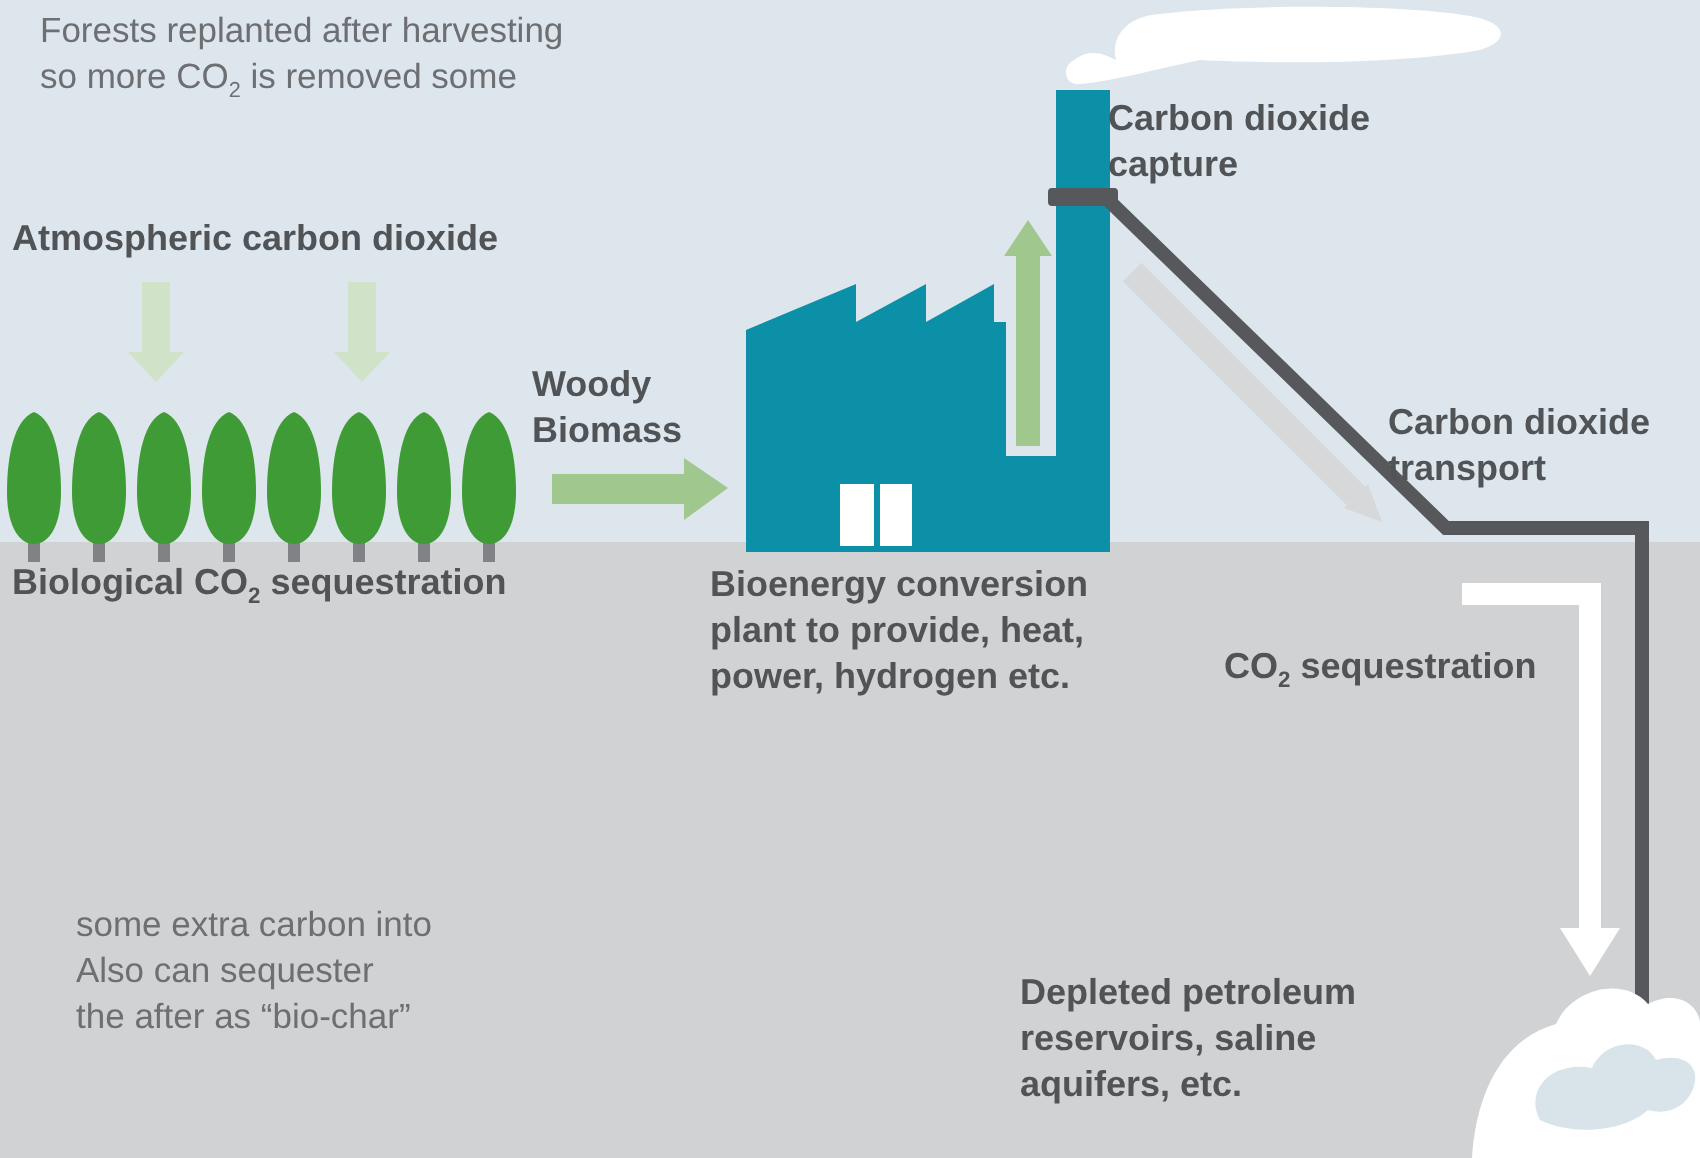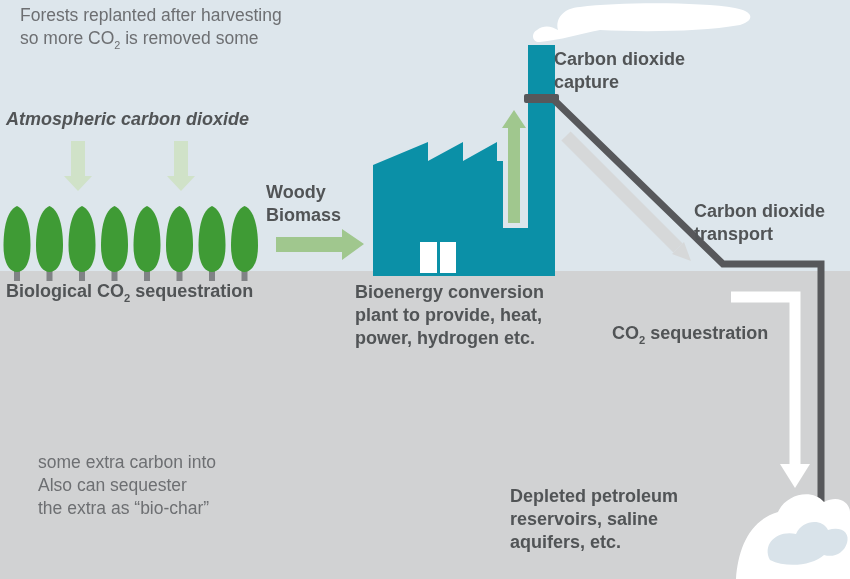--- a/index.html
+++ b/index.html
@@ -81,21 +81,21 @@
 
     <polyline class="white-arrow-line" points="731,297 795,297 795,466"></polyline>
     <polygon class="white-arrow-head" points="780,464 810,464 795,488"></polygon>
   </svg>
 
   <div class="txt note" style="left:20px;top:4px;width:280px;">
     <div>Forests replanted after harvesting</div>
     <div><span>so more CO</span><sub class="s2">2</sub><span> is removed some</span></div>
   </div>
 
-  <div class="txt bold" style="left:6px;top:108px;width:250px;font-style:italic;">Atmospheric carbon dioxide</div>
+  <div class="txt bold" style="left:6px;top:108px;width:250px;">Atmospheric carbon dioxide</div>
 
   <div class="txt bold" style="left:6px;top:280px;width:250px;">
     <span>Biological CO</span><sub class="s2">2</sub><span> sequestration</span>
   </div>
 
   <div class="txt bold" style="left:266px;top:181px;width:100px;">
     <div>Woody</div>
     <div>Biomass</div>
   </div>
 
@@ -115,21 +115,21 @@
 
   <div class="txt bold" style="left:355px;top:281px;width:220px;">
     <div>Bioenergy conversion</div>
     <div>plant to provide, heat,</div>
     <div>power, hydrogen etc.</div>
   </div>
 
   <div class="txt note" style="left:38px;top:451px;width:230px;">
     <div>some extra carbon into</div>
     <div>Also can sequester</div>
-    <div>the extra as “bio-char”</div>
+    <div>the after as “bio-char”</div>
   </div>
 
   <div class="txt bold" style="left:510px;top:485px;width:220px;">
     <div>Depleted petroleum</div>
     <div>reservoirs, saline</div>
     <div>aquifers, etc.</div>
   </div>
 </div>
 
 </body></html>

